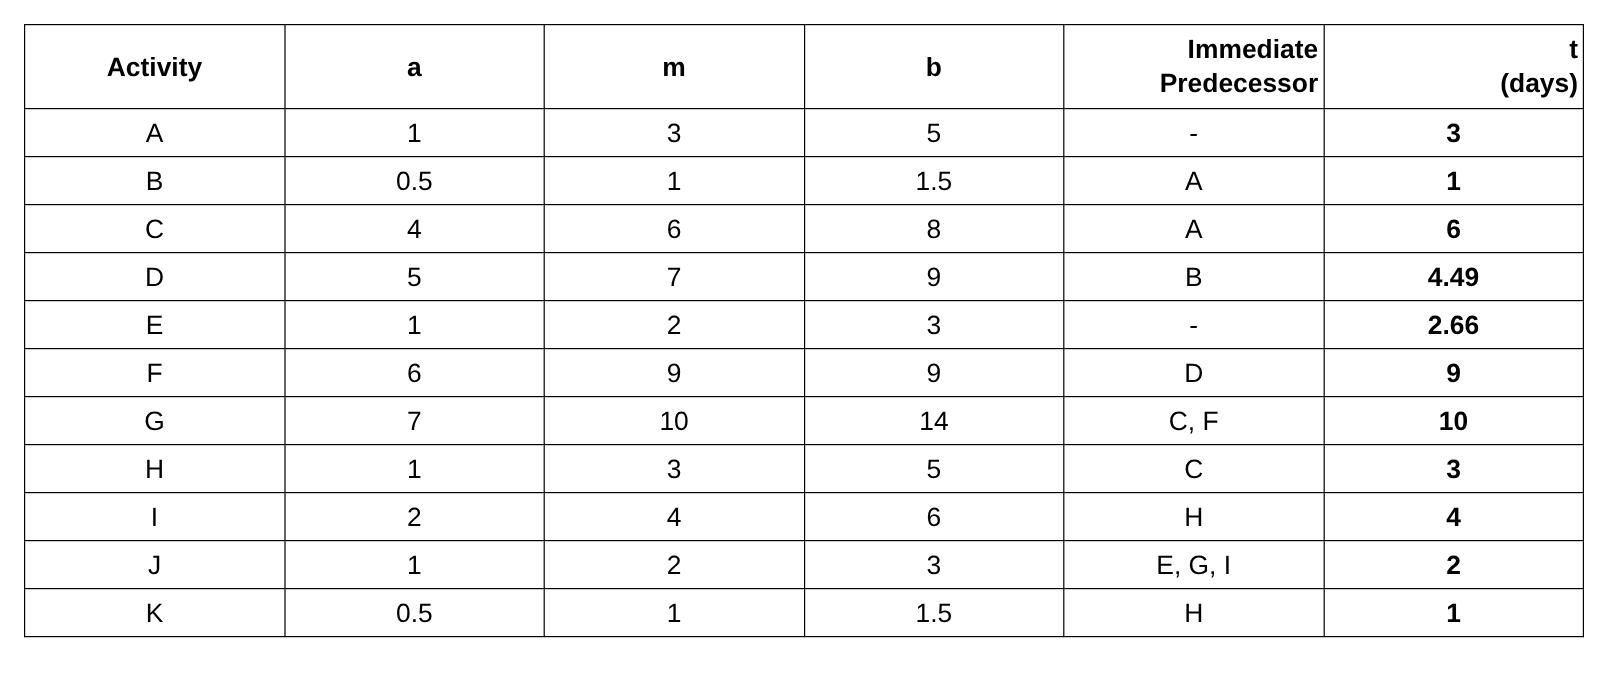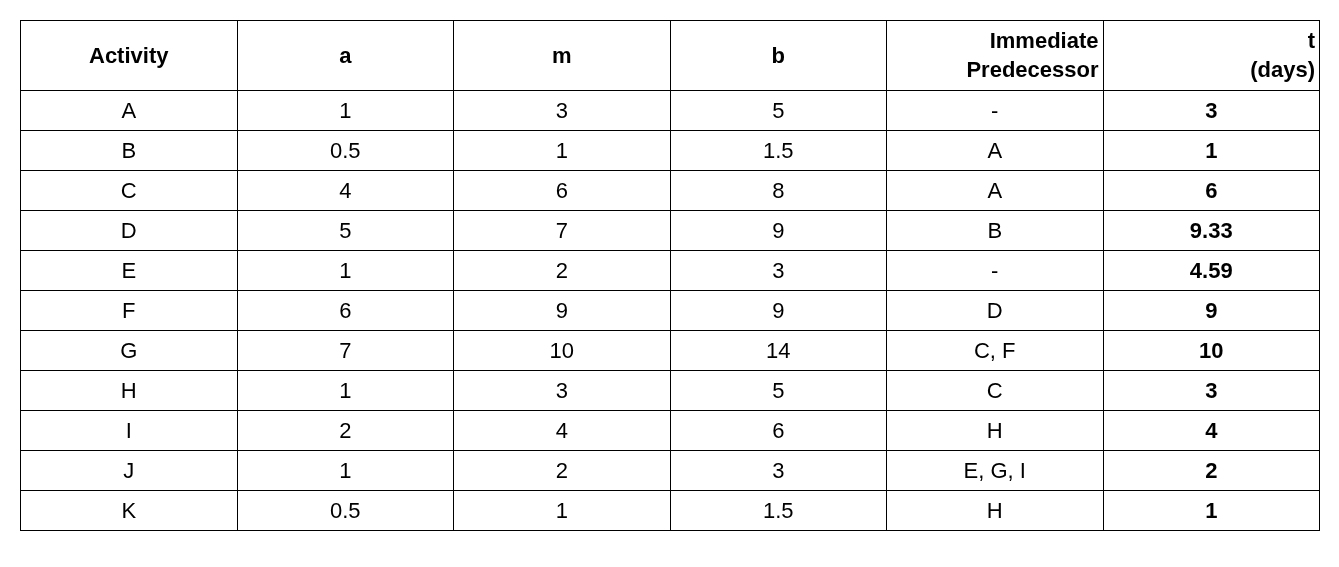--- a/index.html
+++ b/index.html
@@ -90,29 +90,29 @@
         <td>8</td>
         <td>A</td>
         <td class="bold">6</td>
       </tr>
       <tr>
         <td>D</td>
         <td>5</td>
         <td>7</td>
         <td>9</td>
         <td>B</td>
-        <td class="bold">9.33</td>
+        <td class="bold">4.49</td>
       </tr>
       <tr>
         <td>E</td>
         <td>1</td>
         <td>2</td>
         <td>3</td>
         <td>-</td>
-        <td class="bold">4.59</td>
+        <td class="bold">2.66</td>
       </tr>
       <tr>
         <td>F</td>
         <td>6</td>
         <td>9</td>
         <td>9</td>
         <td>D</td>
         <td class="bold">9</td>
       </tr>
       <tr>

